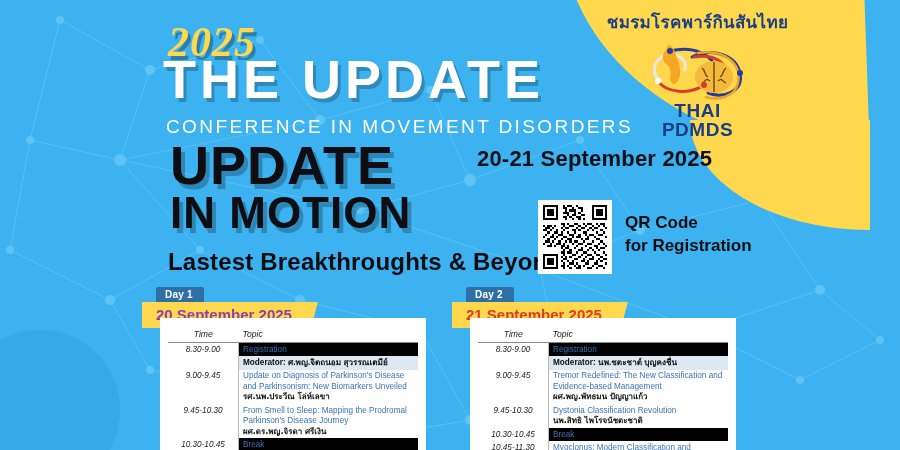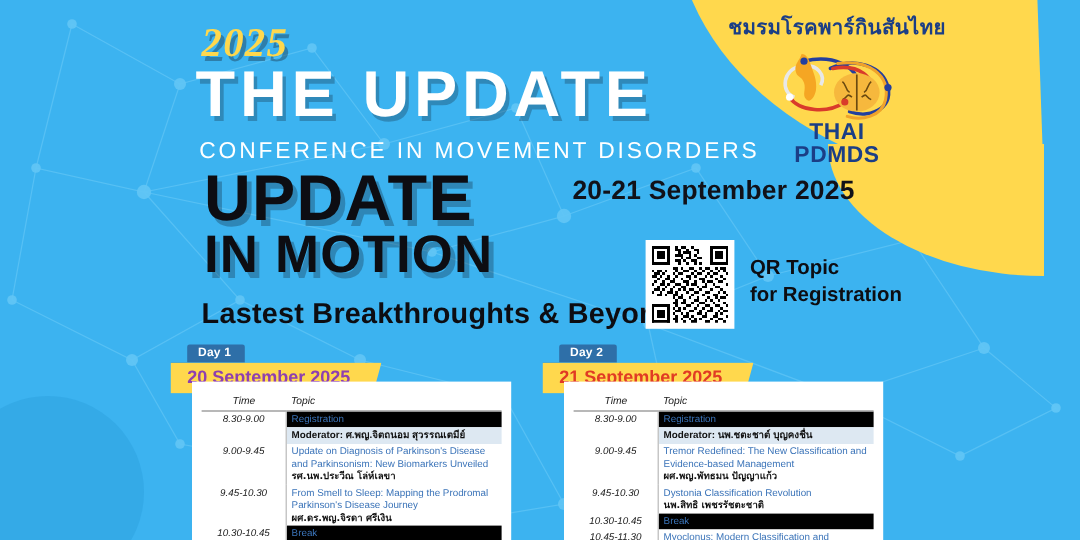--- a/index.html
+++ b/index.html
@@ -24,21 +24,21 @@
     background:#ffd84d;border-radius:0 0 0 100%;
   }
   .blob-bl{
     position:absolute;left:-40px;bottom:-40px;width:160px;height:160px;
     background:#2ea2e0;border-radius:50%;opacity:.55;
   }
 
   
   .year{
     position:absolute;left:168px;top:18px;
-    font-size:34px;font-weight:700;font-style:italic;
+    font-size:42px;font-weight:700;font-style:italic;
     color:#ffd84d;letter-spacing:1px;
     text-shadow:3px 4px 0 rgba(20,30,40,.35);
     font-family:"Liberation Serif","DejaVu Serif",serif;
   }
   .the-annual{
     position:absolute;left:163px;top:52px;
     font-size:54px;font-weight:800;color:#ffffff;
     letter-spacing:4px;line-height:1;
     text-shadow:3px 4px 0 rgba(20,40,60,.30);
   }
@@ -428,21 +428,21 @@
         <rect x="9" y="28" width="1" height="1"></rect>
           <rect x="12" y="28" width="1" height="1"></rect>
           <rect x="15" y="28" width="2" height="1"></rect>
           <rect x="20" y="28" width="2" height="1"></rect>
           <rect x="24" y="28" width="1" height="1"></rect>
           <rect x="27" y="28" width="1" height="1"></rect>
       </g>
     </svg>
   </div>
   <div class="qr-label">
-    <span>QR Topic</span><br>
+    <span>QR Code</span><br>
     <span>for Registration</span>
   </div>
 
   <div class="day-banner" style="left:142px;top:284px;">
     <div class="day-tag">Day 1</div>
     <div style="position:relative;">
       <div class="day-tag-fold"></div>
       <div class="day-ribbon d1" style="margin-left:0;">20 September 2025</div>
     </div>
   </div>
@@ -502,21 +502,21 @@
           <tr class="mod">
             <td class="time"></td>
             <td class="topic">Moderator: นพ.ชตะชาต์ บุญคงชื่น</td>
           </tr>
           <tr>
             <td class="time">9.00-9.45</td>
             <td class="topic">Tremor Redefined: The New Classification and Evidence-based Management<span class="thai">ผศ.พญ.พัทธมน ปัญญาแก้ว</span></td>
           </tr>
           <tr>
             <td class="time">9.45-10.30</td>
-            <td class="topic">Dystonia Classification Revolution<span class="thai">นพ.สิทธิ เพชรรัชตะชาติ</span></td>
+            <td class="topic">Dystonia Classification Revolution<span class="thai">นพ.สิทธิ ไพโรจนัชตะชาติ</span></td>
           </tr>
           <tr class="break">
             <td class="time">10.30-10.45</td>
             <td class="topic">Break</td>
           </tr>
           <tr>
             <td class="time">10.45-11.30</td>
             <td class="topic">Myoclonus: Modern Classification and</td>
           </tr>
         </tbody>

